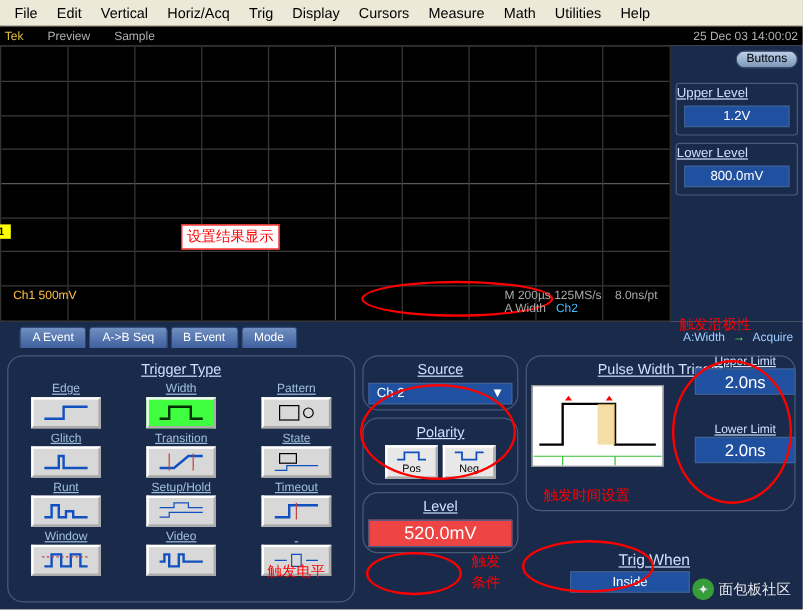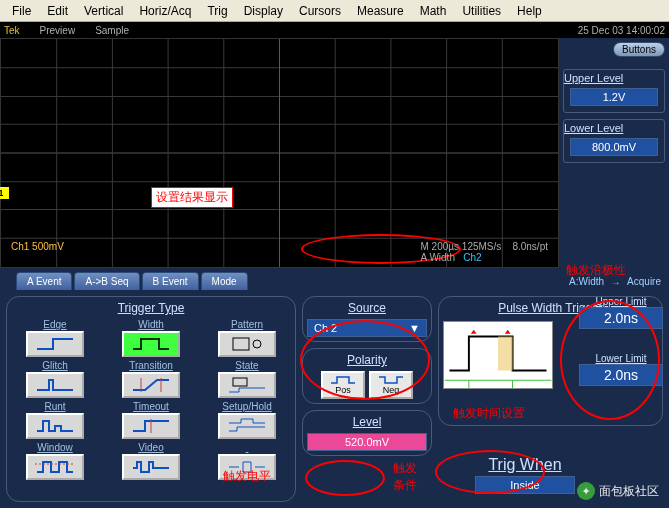--- a/index.html
+++ b/index.html
@@ -54,30 +54,30 @@
   .type-cell .lbl { color: #a0c0e0; font-size: 10px; text-decoration: underline; margin-bottom: 1px; }
   .type-btn { width: 58px; height: 26px; background: #d8d8d8; border: 2px outset #fff; display: flex; align-items: center; justify-content: center; }
   .type-btn.active { background: #40ff40; }
   .type-btn svg { width: 40px; height: 18px; }
 
   .mid-col { width: 130px; display: flex; flex-direction: column; gap: 6px; }
   .source-sel { background: #2050a0; color: #fff; border: 1px solid #406090; padding: 2px 6px; font-size: 11px; display: flex; justify-content: space-between; align-items: center; }
   .polarity-box .pbtns { display: flex; gap: 4px; justify-content: center; }
   .pol-btn { width: 44px; height: 28px; background: #e8e8e8; border: 2px outset #fff; display: flex; flex-direction: column; align-items: center; justify-content: center; font-size: 9px; }
   .pol-btn svg { width: 28px; height: 10px; }
-  .level-val { background: #ec4899; color: #fff; text-align: center; padding: 2px; border: 1px solid #406090; font-size: 11px; }
+  .level-val { background: #ef4444; color: #fff; text-align: center; padding: 2px; border: 1px solid #406090; font-size: 15px; }
 
   .right-col { flex: 1; display: flex; flex-direction: column; gap: 4px; position: relative; }
   .pwt-box { position: relative; }
   .pwt-preview { width: 110px; height: 68px; background: #fff; border: 1px solid #888; margin: 2px auto; }
   .limits { position: absolute; right: 0; top: 0; width: 84px; display: flex; flex-direction: column; gap: 24px; }
   .limit-block .lt { color: #cde0ff; font-size: 10px; text-align: center; text-decoration: underline; }
   .limit-block .lv { background: #2050a0; color: #fff; text-align: center; padding: 2px; border: 1px solid #406090; font-size: 14px; }
   .trigwhen { position: absolute; right: 88px; bottom: 8px; width: 100px; }
-  .trigwhen .tw-title { color: #cde0ff; font-size: 16px; text-align: center; text-decoration: underline; margin-bottom: 2px; }
+  .trigwhen .tw-title { color: #cde0ff; font-size: 13px; text-align: right; text-decoration: underline; margin-bottom: 2px; }
   .trigwhen .tw-val { background: #2050a0; color: #fff; text-align: center; padding: 2px; border: 1px solid #406090; font-size: 11px; }
 
   .red-annot { position: absolute; color: #f00; font-size: 12px; background: #fff; border: 1px solid #f00; padding: 0 3px; z-index: 50; }
   .red-annot.plain { background: transparent; border: none; }
 
   .watermark { position: absolute; right: 10px; bottom: 8px; color: #fff; font-size: 12px; display: flex; align-items: center; gap: 4px; z-index: 60; opacity: 0.9; }
   .watermark .wm-icon { width: 18px; height: 18px; border-radius: 50%; background: #3aaa3a; color: #fff; display: flex; align-items: center; justify-content: center; font-size: 11px; }
 </style>
 </head>
 <body>
@@ -223,33 +223,33 @@
         </div>
       <div class="type-cell">
           <div class="lbl">Runt</div>
         <div class="type-btn">
             <svg>
               <path d="M2 14 L8 14 L8 4 L14 4 L14 14 L20 14 L20 9 L26 9 L26 14 L38 14" stroke="#1050c0" stroke-width="2" fill="none"></path>
             </svg>
           </div>
         </div>
       <div class="type-cell">
+          <div class="lbl">Setup/Hold</div>
+        <div class="type-btn">
+            <svg>
+              <path d="M2 6 L14 6 L14 2 L26 2 L26 6 L38 6 M2 14 L10 14 L10 10 L38 10" stroke="#1050c0" fill="none"></path>
+            </svg>
+          </div>
+        </div>
+      <div class="type-cell">
           <div class="lbl">Timeout</div>
         <div class="type-btn">
             <svg>
               <path d="M2 14 L14 14 L14 4 L38 4" stroke="#1050c0" stroke-width="2" fill="none"></path>
               <line x1="20" y1="2" x2="20" y2="16" stroke="#c04040"></line>
-            </svg>
-          </div>
-        </div>
-      <div class="type-cell">
-          <div class="lbl">Setup/Hold</div>
-        <div class="type-btn">
-            <svg>
-              <path d="M2 6 L14 6 L14 2 L26 2 L26 6 L38 6 M2 14 L10 14 L10 10 L38 10" stroke="#1050c0" fill="none"></path>
             </svg>
           </div>
         </div>
       <div class="type-cell">
           <div class="lbl">Window</div>
         <div class="type-btn">
             <svg>
               <path d="M2 14 L8 14 L8 4 L16 4 L16 14 L24 14 L24 4 L32 4 L32 14 L38 14" stroke="#1050c0" stroke-width="2" fill="none"></path>
               <line x1="0" y1="6" x2="40" y2="6" stroke="#c04040" stroke-dasharray="2"></line>
             </svg>

